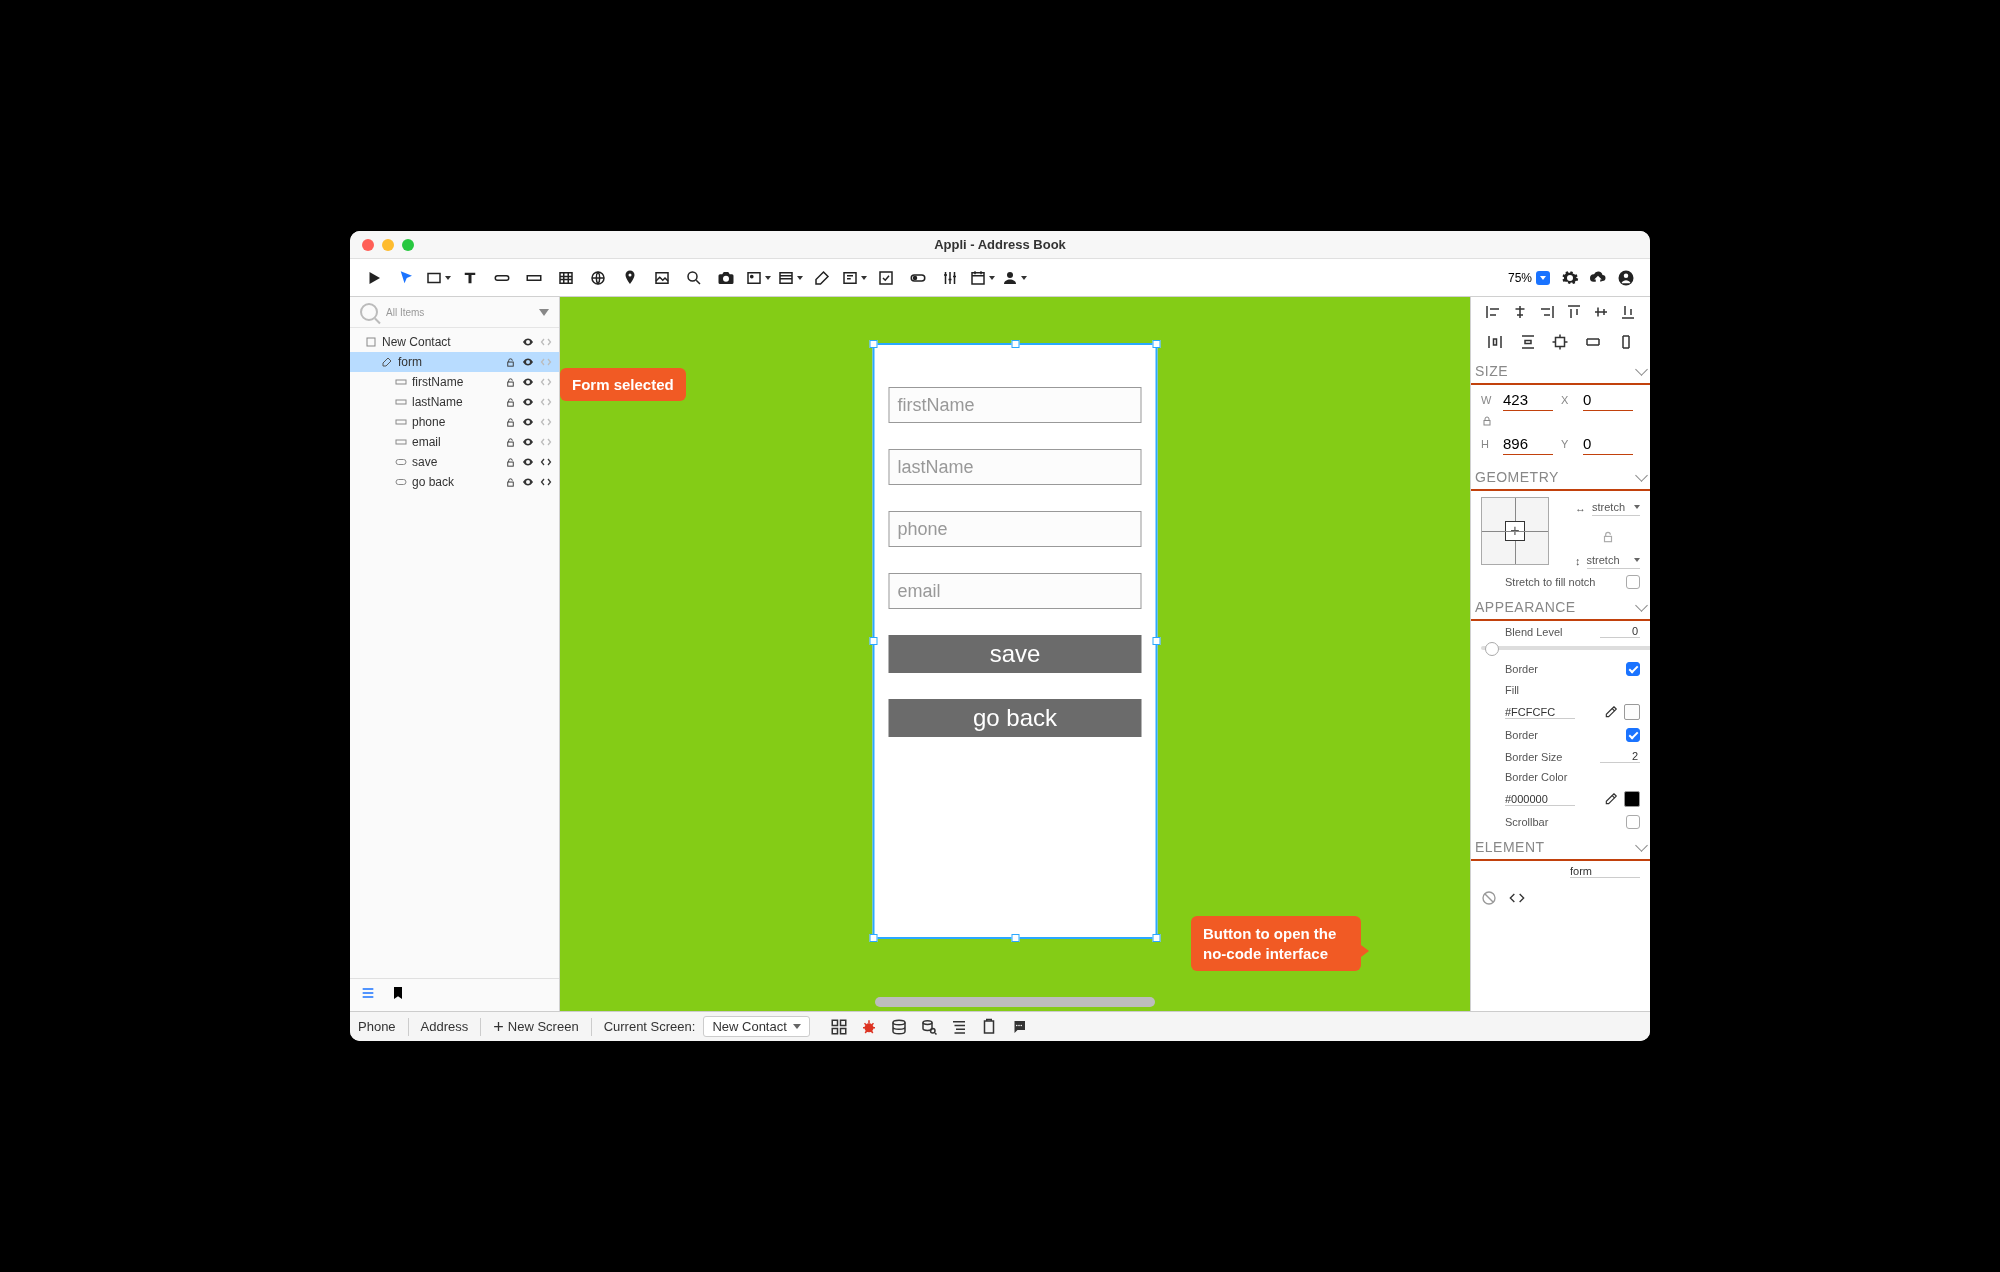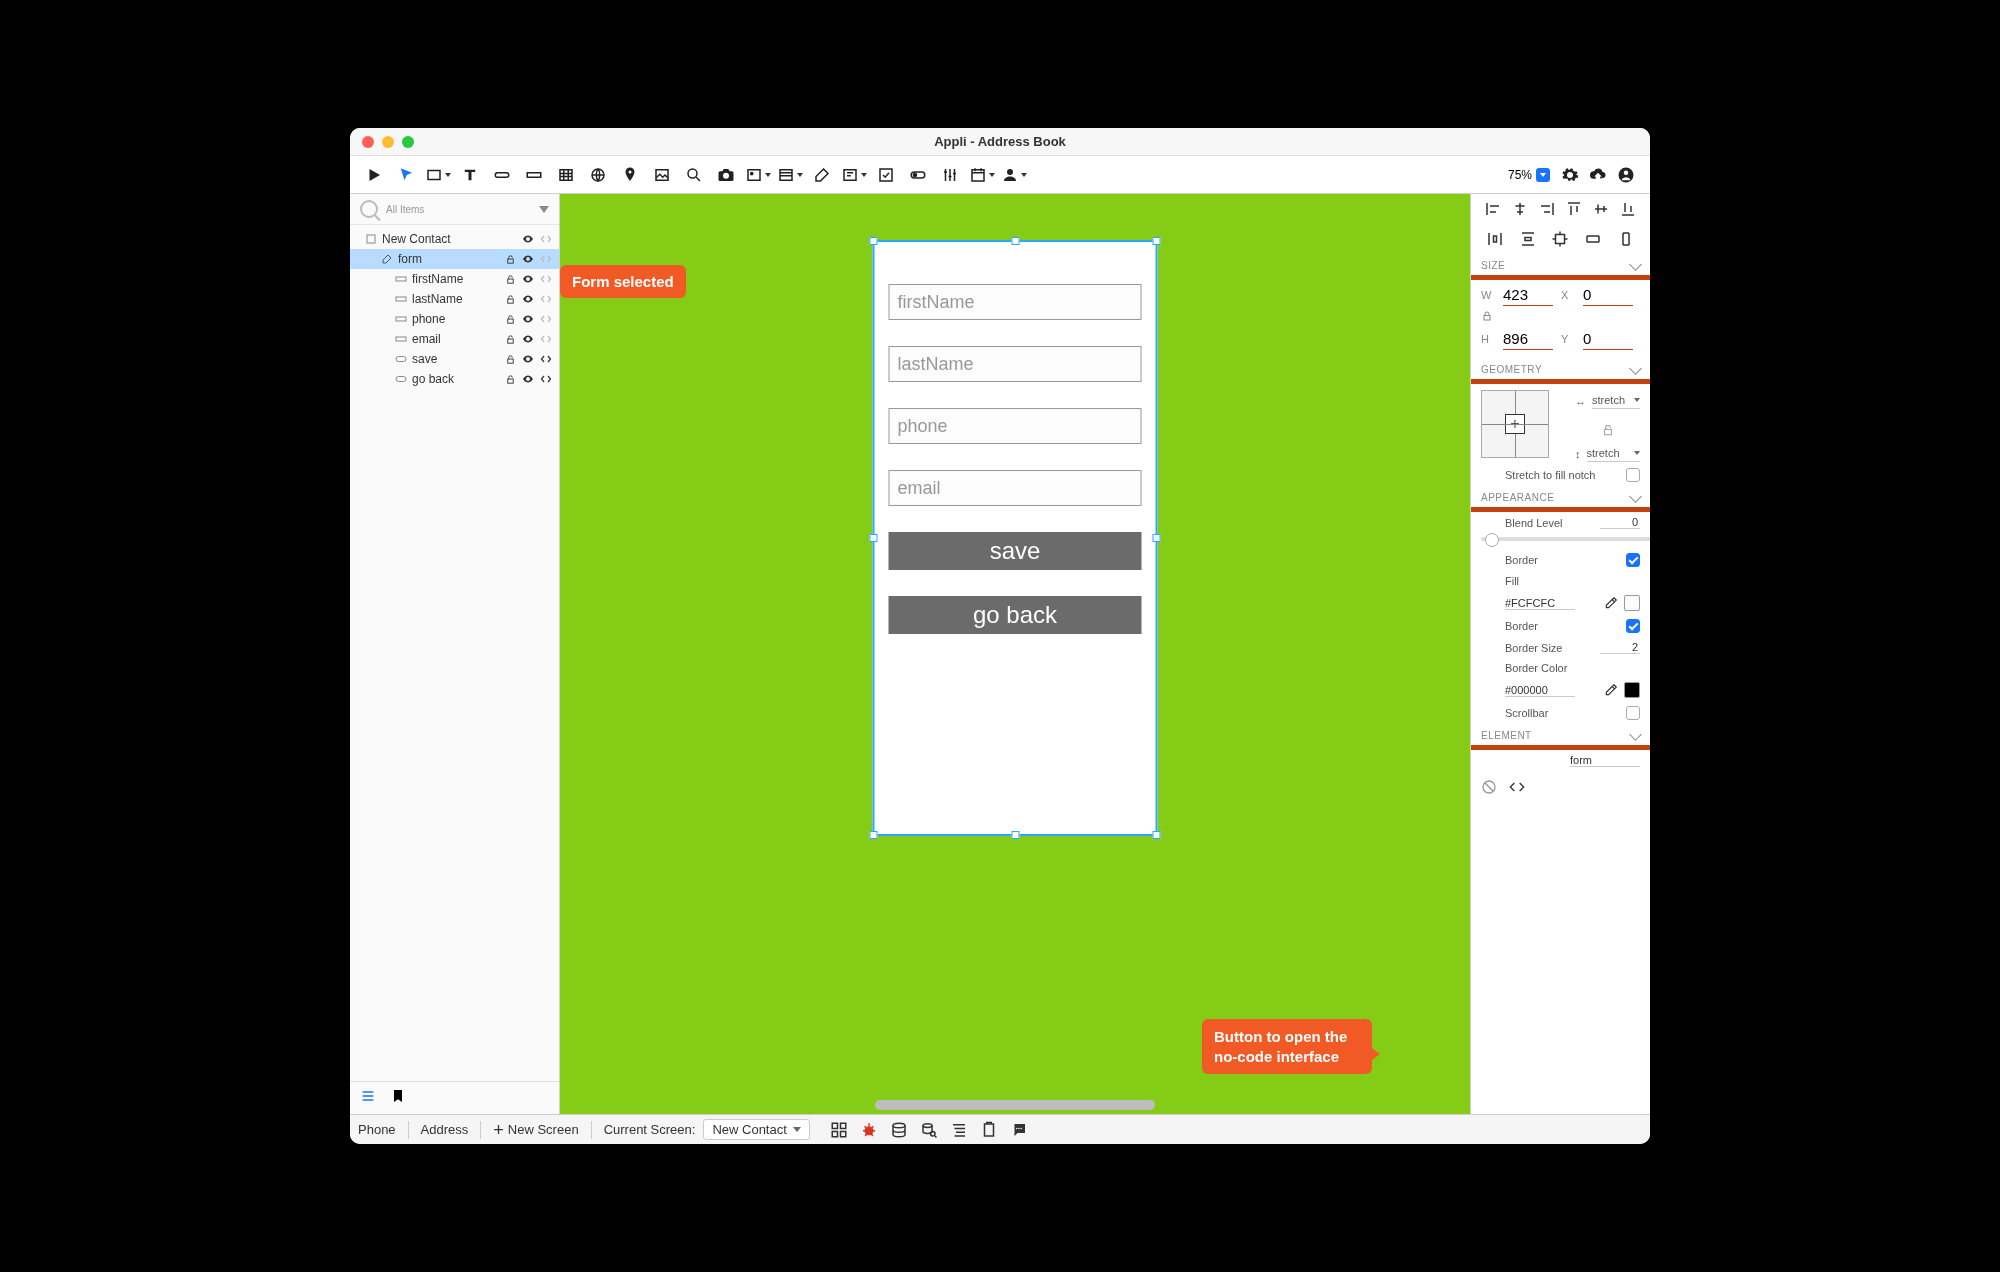--- a/index.html
+++ b/index.html
@@ -1,17 +1,17 @@
 <!DOCTYPE html>
 <html><head>
 <meta charset="utf-8">
 <style>
 * { box-sizing: border-box; margin: 0; padding: 0; font-family: -apple-system, BlinkMacSystemFont, "Helvetica Neue", Arial, sans-serif; }
 body { background: #000; display: flex; align-items: center; justify-content: center; height: 100vh; }
-.window { width: 1300px; height: 1016px; background: #fff; border-radius: 10px; box-shadow: 0 20px 60px rgba(0,0,0,.5); display: flex; flex-direction: column; overflow: hidden; }
+.window { width: 1300px; height: 810px; background: #fff; border-radius: 10px; box-shadow: 0 20px 60px rgba(0,0,0,.5); display: flex; flex-direction: column; overflow: hidden; }
 
 
 .titlebar { height: 28px; display: flex; align-items: center; position: relative; border-bottom: 1px solid #e0e0e0; background: #f7f7f7; }
 .traffic { display: flex; gap: 8px; padding-left: 12px; }
 .dot { width: 12px; height: 12px; border-radius: 50%; }
 .dot.red { background: #ff5f57; } .dot.yellow { background: #febc2e; } .dot.green { background: #28c840; }
 .title { position: absolute; left: 0; right: 0; text-align: center; font-size: 13px; font-weight: 600; color: #333; pointer-events: none; }
 
 
 .toolbar { height: 38px; display: flex; align-items: center; padding: 0 10px; border-bottom: 1px solid #d0d0d0; background: #fff; }
@@ -51,21 +51,21 @@
 .handle { position: absolute; width: 8px; height: 8px; background: #fff; border: 1.5px solid #2aa8ff; }
 .handle.tl { top: -5px; left: -5px; } .handle.tr { top: -5px; right: -5px; }
 .handle.bl { bottom: -5px; left: -5px; } .handle.br { bottom: -5px; right: -5px; }
 .handle.tm { top: -5px; left: 50%; margin-left: -4px; } .handle.bm { bottom: -5px; left: 50%; margin-left: -4px; }
 .handle.ml { top: 50%; left: -5px; margin-top: -4px; } .handle.mr { top: 50%; right: -5px; margin-top: -4px; }
 .form-inner { padding: 42px 14px 14px; display: flex; flex-direction: column; gap: 26px; }
 .field { height: 36px; border: 1px solid #999; background: #fcfcfc; display: flex; align-items: center; padding: 0 8px; color: #999; font-size: 18px; font-weight: 400; }
 .btn { height: 38px; background: #6b6b6b; color: #fff; display: flex; align-items: center; justify-content: center; font-size: 24px; font-weight: 400; }
 
 .inspector { width: 180px; border-left: 1px solid #d0d0d0; background: #fff; overflow-y: auto; font-size: 11px; color: #555; position: relative; }
-.insp-section { padding: 6px 10px 4px; font-size: 10px; color: #888; letter-spacing: .5px; border-bottom: 5px solid #c2410c; display:flex; justify-content:space-between; align-items:center;}
+.insp-section { padding: 6px 4px 4px; font-size: 14px; color: #888; letter-spacing: .5px; border-bottom: 2px solid #c2410c; display:flex; justify-content:space-between; align-items:center;}
 .insp-section::after { content: ""; width: 8px; height: 8px; border-right: 1px solid #888; border-bottom: 1px solid #888; transform: rotate(45deg); margin-top:-3px;}
 .align-bar { display: flex; justify-content: space-around; padding: 6px 8px; }
 .align-bar span { width: 18px; height: 18px; color: #333; display:flex; align-items:center; justify-content:center;}
 .dim-grid { display: grid; grid-template-columns: 14px 50px 14px 50px; gap: 4px 8px; align-items: center; padding: 4px 10px 8px; }
 .dim-grid input { width: 100%; border: none; border-bottom: 1px solid #c2410c; font-size: 15px; padding: 2px 0; outline:none;}
 .dim-grid .lbl { color: #888; font-size: 11px; }
 .anchor-box { width: 68px; height: 68px; border: 1px solid #aaa; margin: 6px 10px; position: relative; background:#f4f4f4;}
 .anchor-box::before { content:""; position:absolute; left:50%; top:0; bottom:0; width:1px; background:#888;}
 .anchor-box::after { content:""; position:absolute; top:50%; left:0; right:0; height:1px; background:#888;}
 .anchor-center { position:absolute; left:50%; top:50%; width:20px; height:20px; border:1px solid #333; transform:translate(-50%,-50%); display:flex; align-items:center; justify-content:center; font-size:16px; font-weight:300; background:#fff;}
@@ -80,21 +80,21 @@
 .swatch { width: 16px; height: 16px; border: 1px solid #999; border-radius: 2px; }
 .eyedrop { width:14px; height:14px; }
 .slider { width: 100%; height: 4px; background: #ddd; border-radius: 2px; margin: 4px 10px 8px; position: relative; }
 .slider::after { content: ""; position: absolute; left: 4px; top: -4px; width: 12px; height: 12px; background: #fff; border: 1px solid #aaa; border-radius: 50%; }
 .insp-bottom-icons { display:flex; gap:12px; padding:8px 10px; }
 
 
 .callout { position: absolute; background: #f15a24; color: #fff; font-size: 15px; font-weight: 600; padding: 8px 12px; border-radius: 6px; white-space: nowrap; z-index:10;}
 .callout.c1 { top: 71px; left: 0; }
 .callout.c1::before { content:""; position:absolute; left:-8px; top:10px; border-top:6px solid transparent; border-bottom:6px solid transparent; border-right:8px solid #f15a24;}
-.callout.c2 { bottom: 40px; right: 98px; line-height:1.3; white-space:normal; width:170px;}
+.callout.c2 { bottom: 40px; right: 109px; line-height:1.3; white-space:normal; width:170px;}
 .callout.c2::after { content:""; position:absolute; right:-8px; bottom:14px; border-top:6px solid transparent; border-bottom:6px solid transparent; border-left:8px solid #f15a24;}
 
 
 .status { height: 30px; border-top: 1px solid #ccc; background: #f5f5f5; display: flex; align-items: center; font-size: 13px; color: #333; padding: 0 8px; gap: 8px; }
 .status .sep { width: 1px; height: 18px; background: #ccc; margin: 0 4px; }
 .status .dd3 { display:flex; align-items:center; gap:6px; padding:2px 8px; background:#fff; border:1px solid #ccc; border-radius:3px;}
 .status .dd3::after { content:""; border-left:4px solid transparent; border-right:4px solid transparent; border-top:5px solid #666;}
 .status .icons { display: flex; gap: 12px; margin-left: 12px; }
 .status .icons span { width: 18px; height: 18px; display:flex; align-items:center; justify-content:center;}
 </style>

